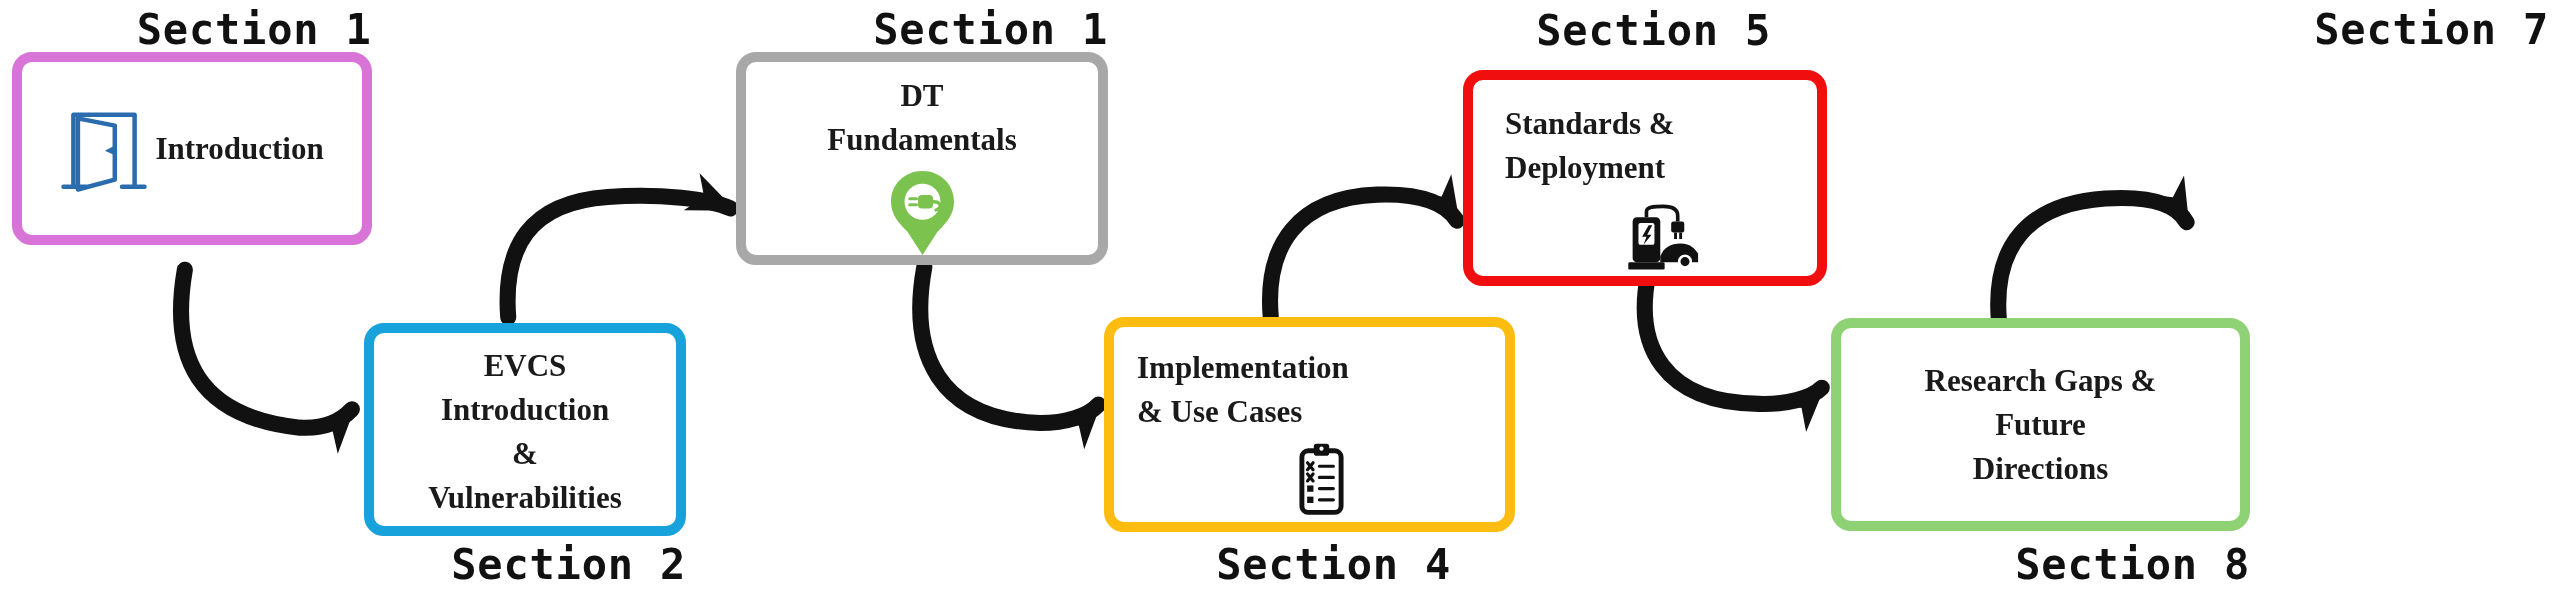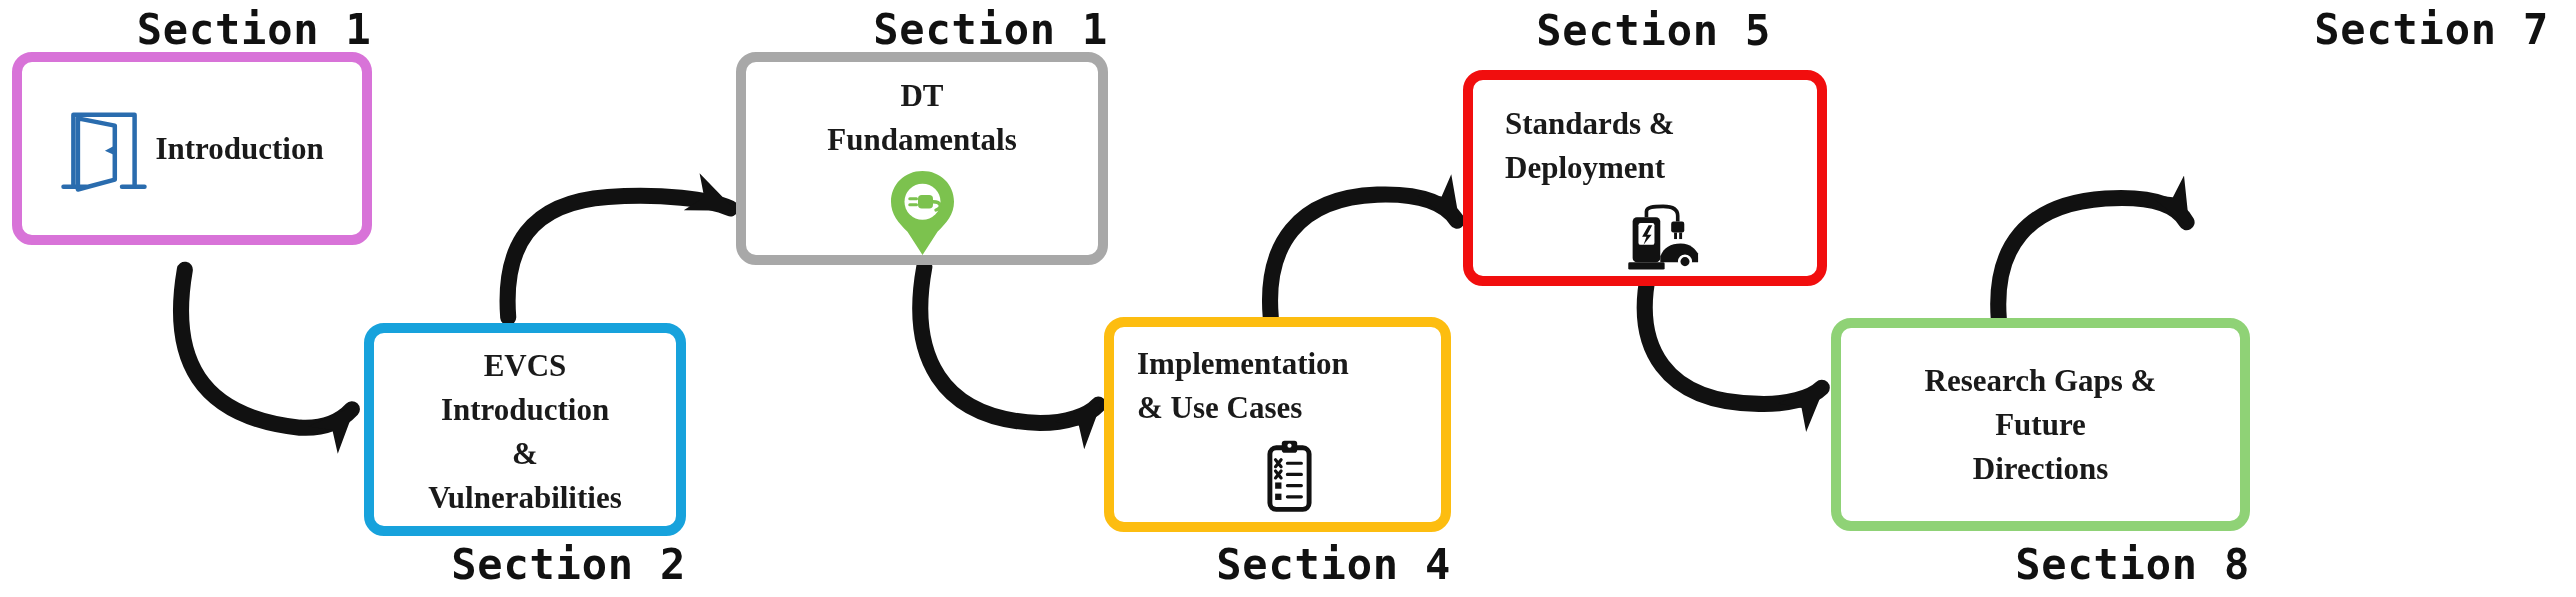--- a/index.html
+++ b/index.html
@@ -17,21 +17,21 @@
   }
   .node .line{font-size:31px;font-weight:700;line-height:44px;white-space:nowrap;}
   .center-lines{align-items:center;justify-content:flex-start;}
   
   .n1{left:11.5px;top:52px;width:360px;height:193px;flex-direction:row;align-items:center;justify-content:center;gap:6.1px;}
   
   .n2{left:364px;top:317px;width:322px;height:213px;align-items:center;padding-top:10.7px;}
   
   .n3{left:736px;top:52px;width:372px;height:213px;align-items:center;padding-top:12.3px;}
   
-  .n4{left:1104px;top:317px;width:347px;height:215px;align-items:flex-start;padding:15.3px 0 0 23px;}
+  .n4{left:1104px;top:317px;width:411px;height:215px;align-items:flex-start;padding:15.3px 0 0 23px;justify-content:center;}
   
   .n5{left:1463px;top:70px;width:364px;height:216px;align-items:flex-start;padding:21.5px 0 0 32px;}
   
   .n6{left:1831px;top:318px;width:419px;height:213px;align-items:center;justify-content:center;}
   
   .n7{left:2189px;top:52px;width:360px;height:216px;align-items:center;padding-top:15.3px;}
   .icon-wrap{display:flex;align-items:center;justify-content:center;align-self:center;}
   .arrows{position:absolute;left:0;top:0;pointer-events:none;}
   .arrow-path{fill:none;stroke:#111;stroke-width:21;stroke-linecap:round;}
 </style>

